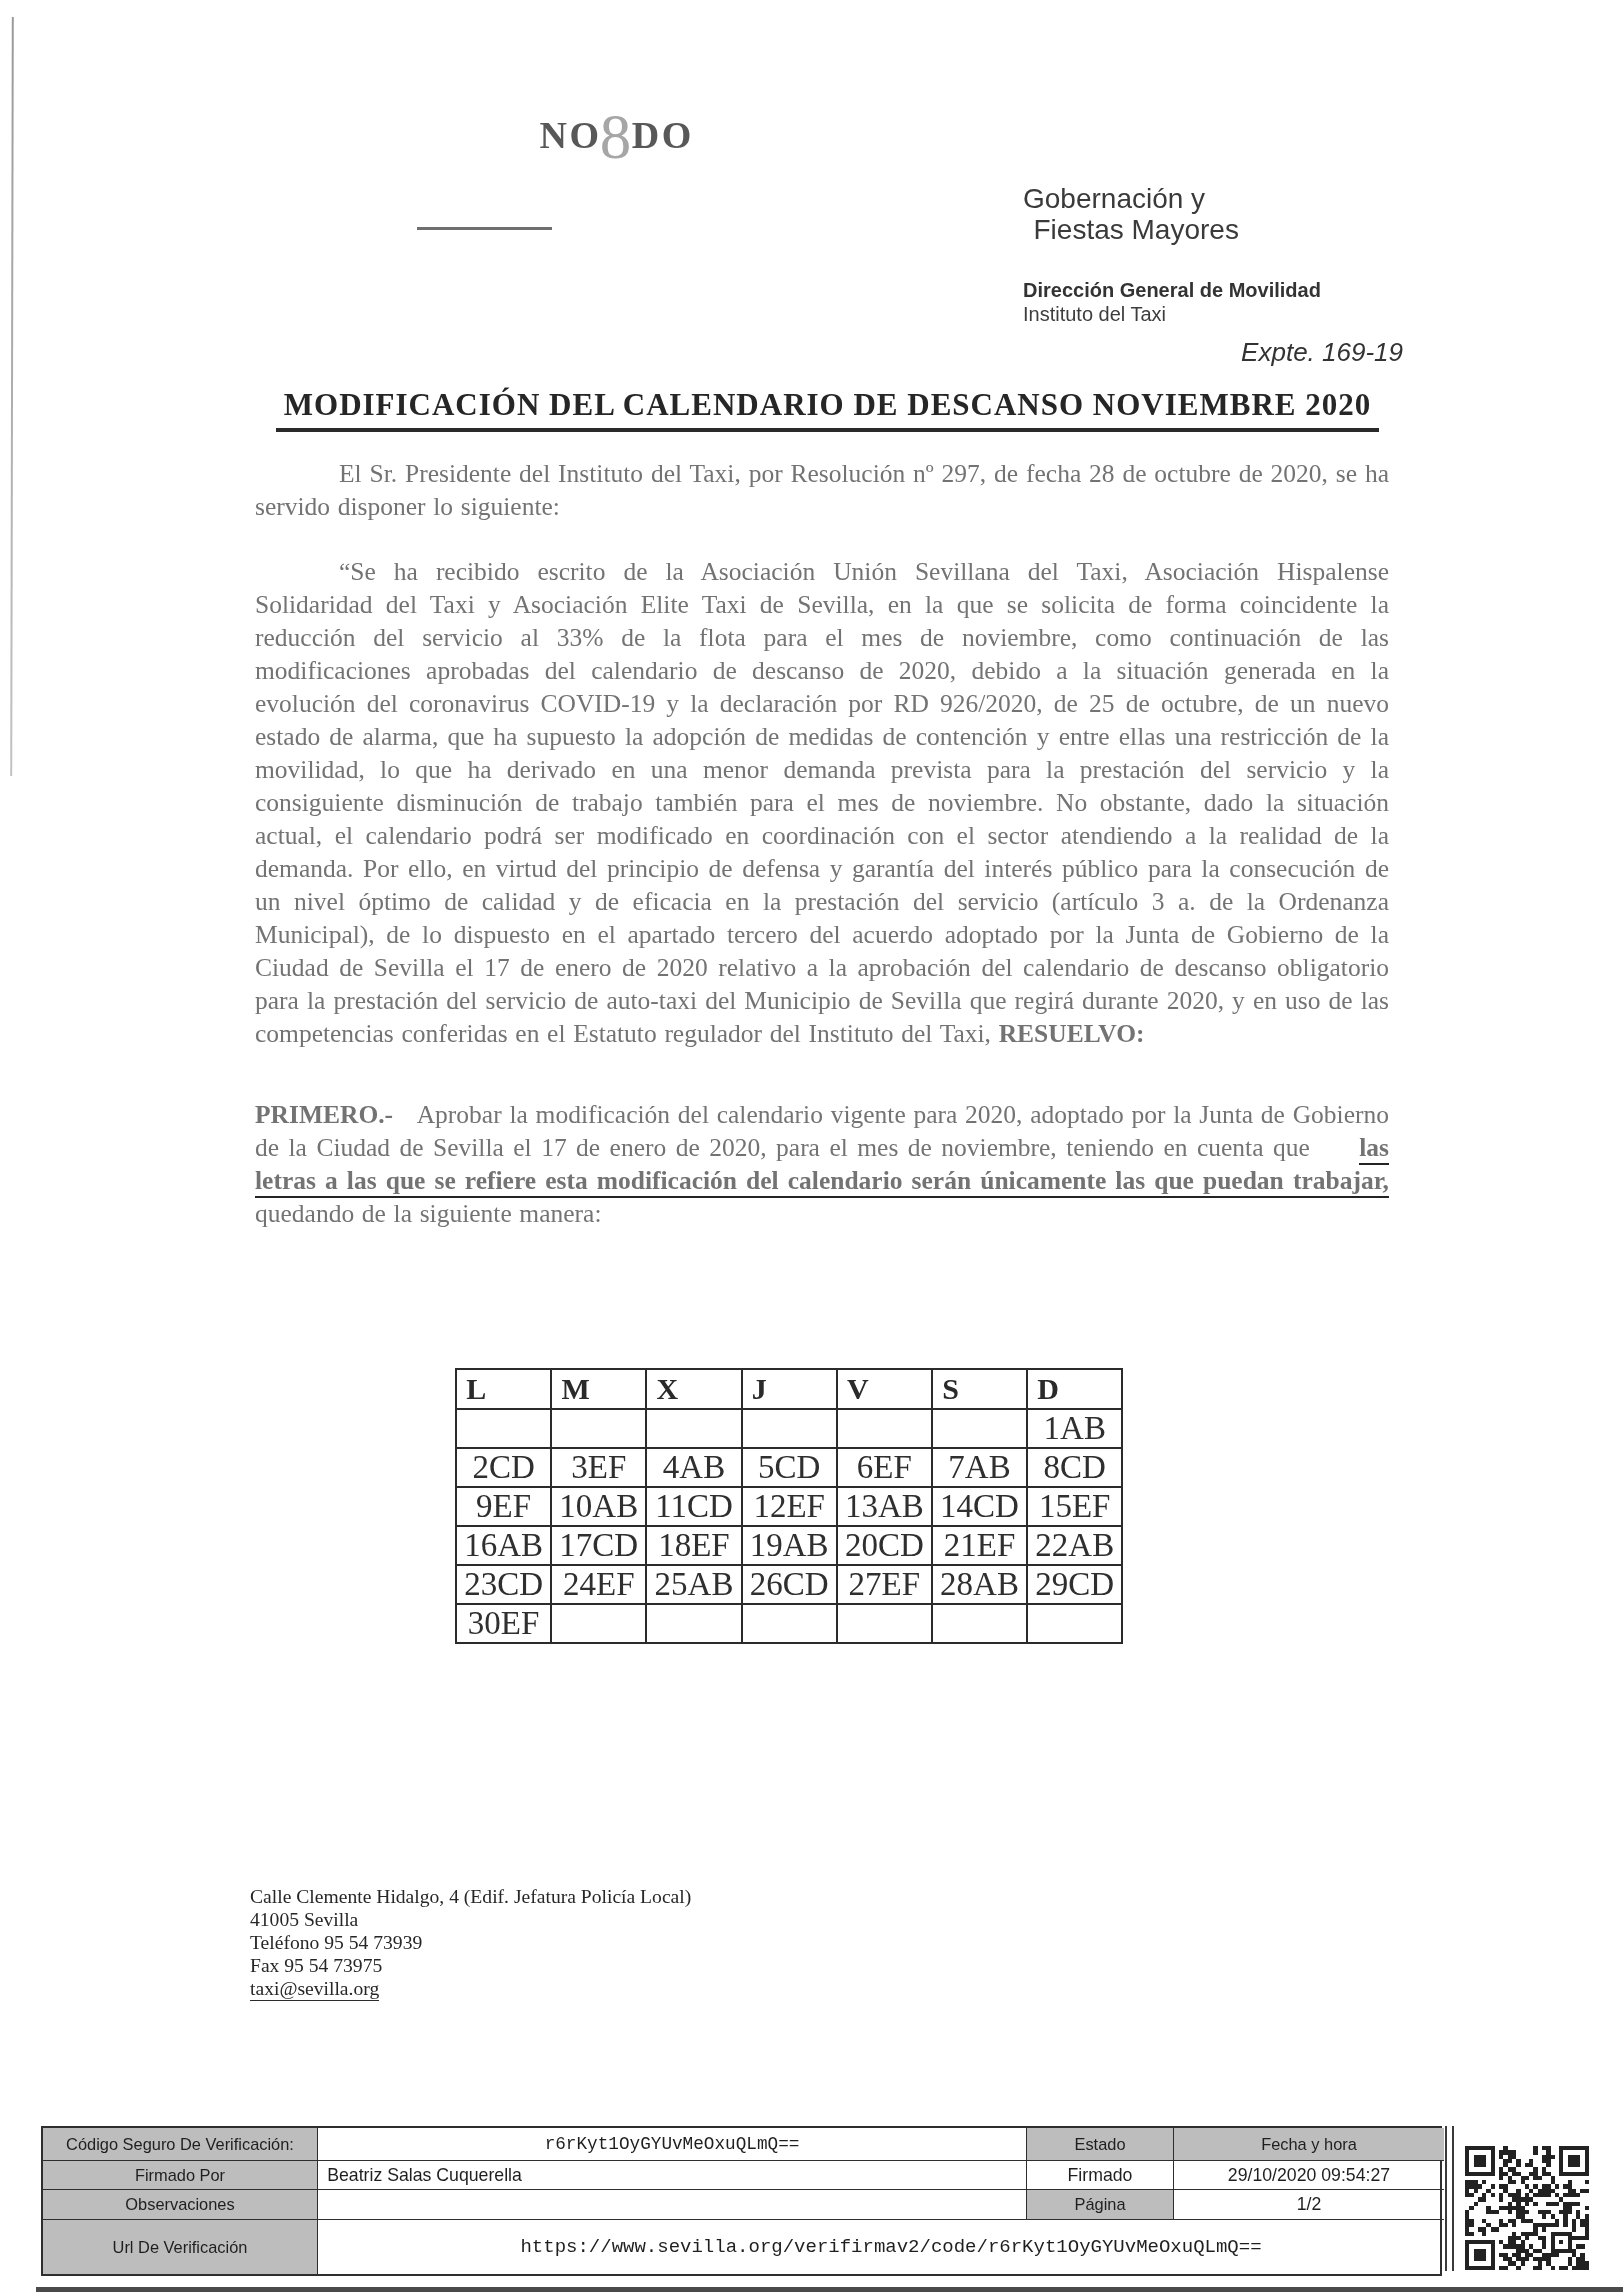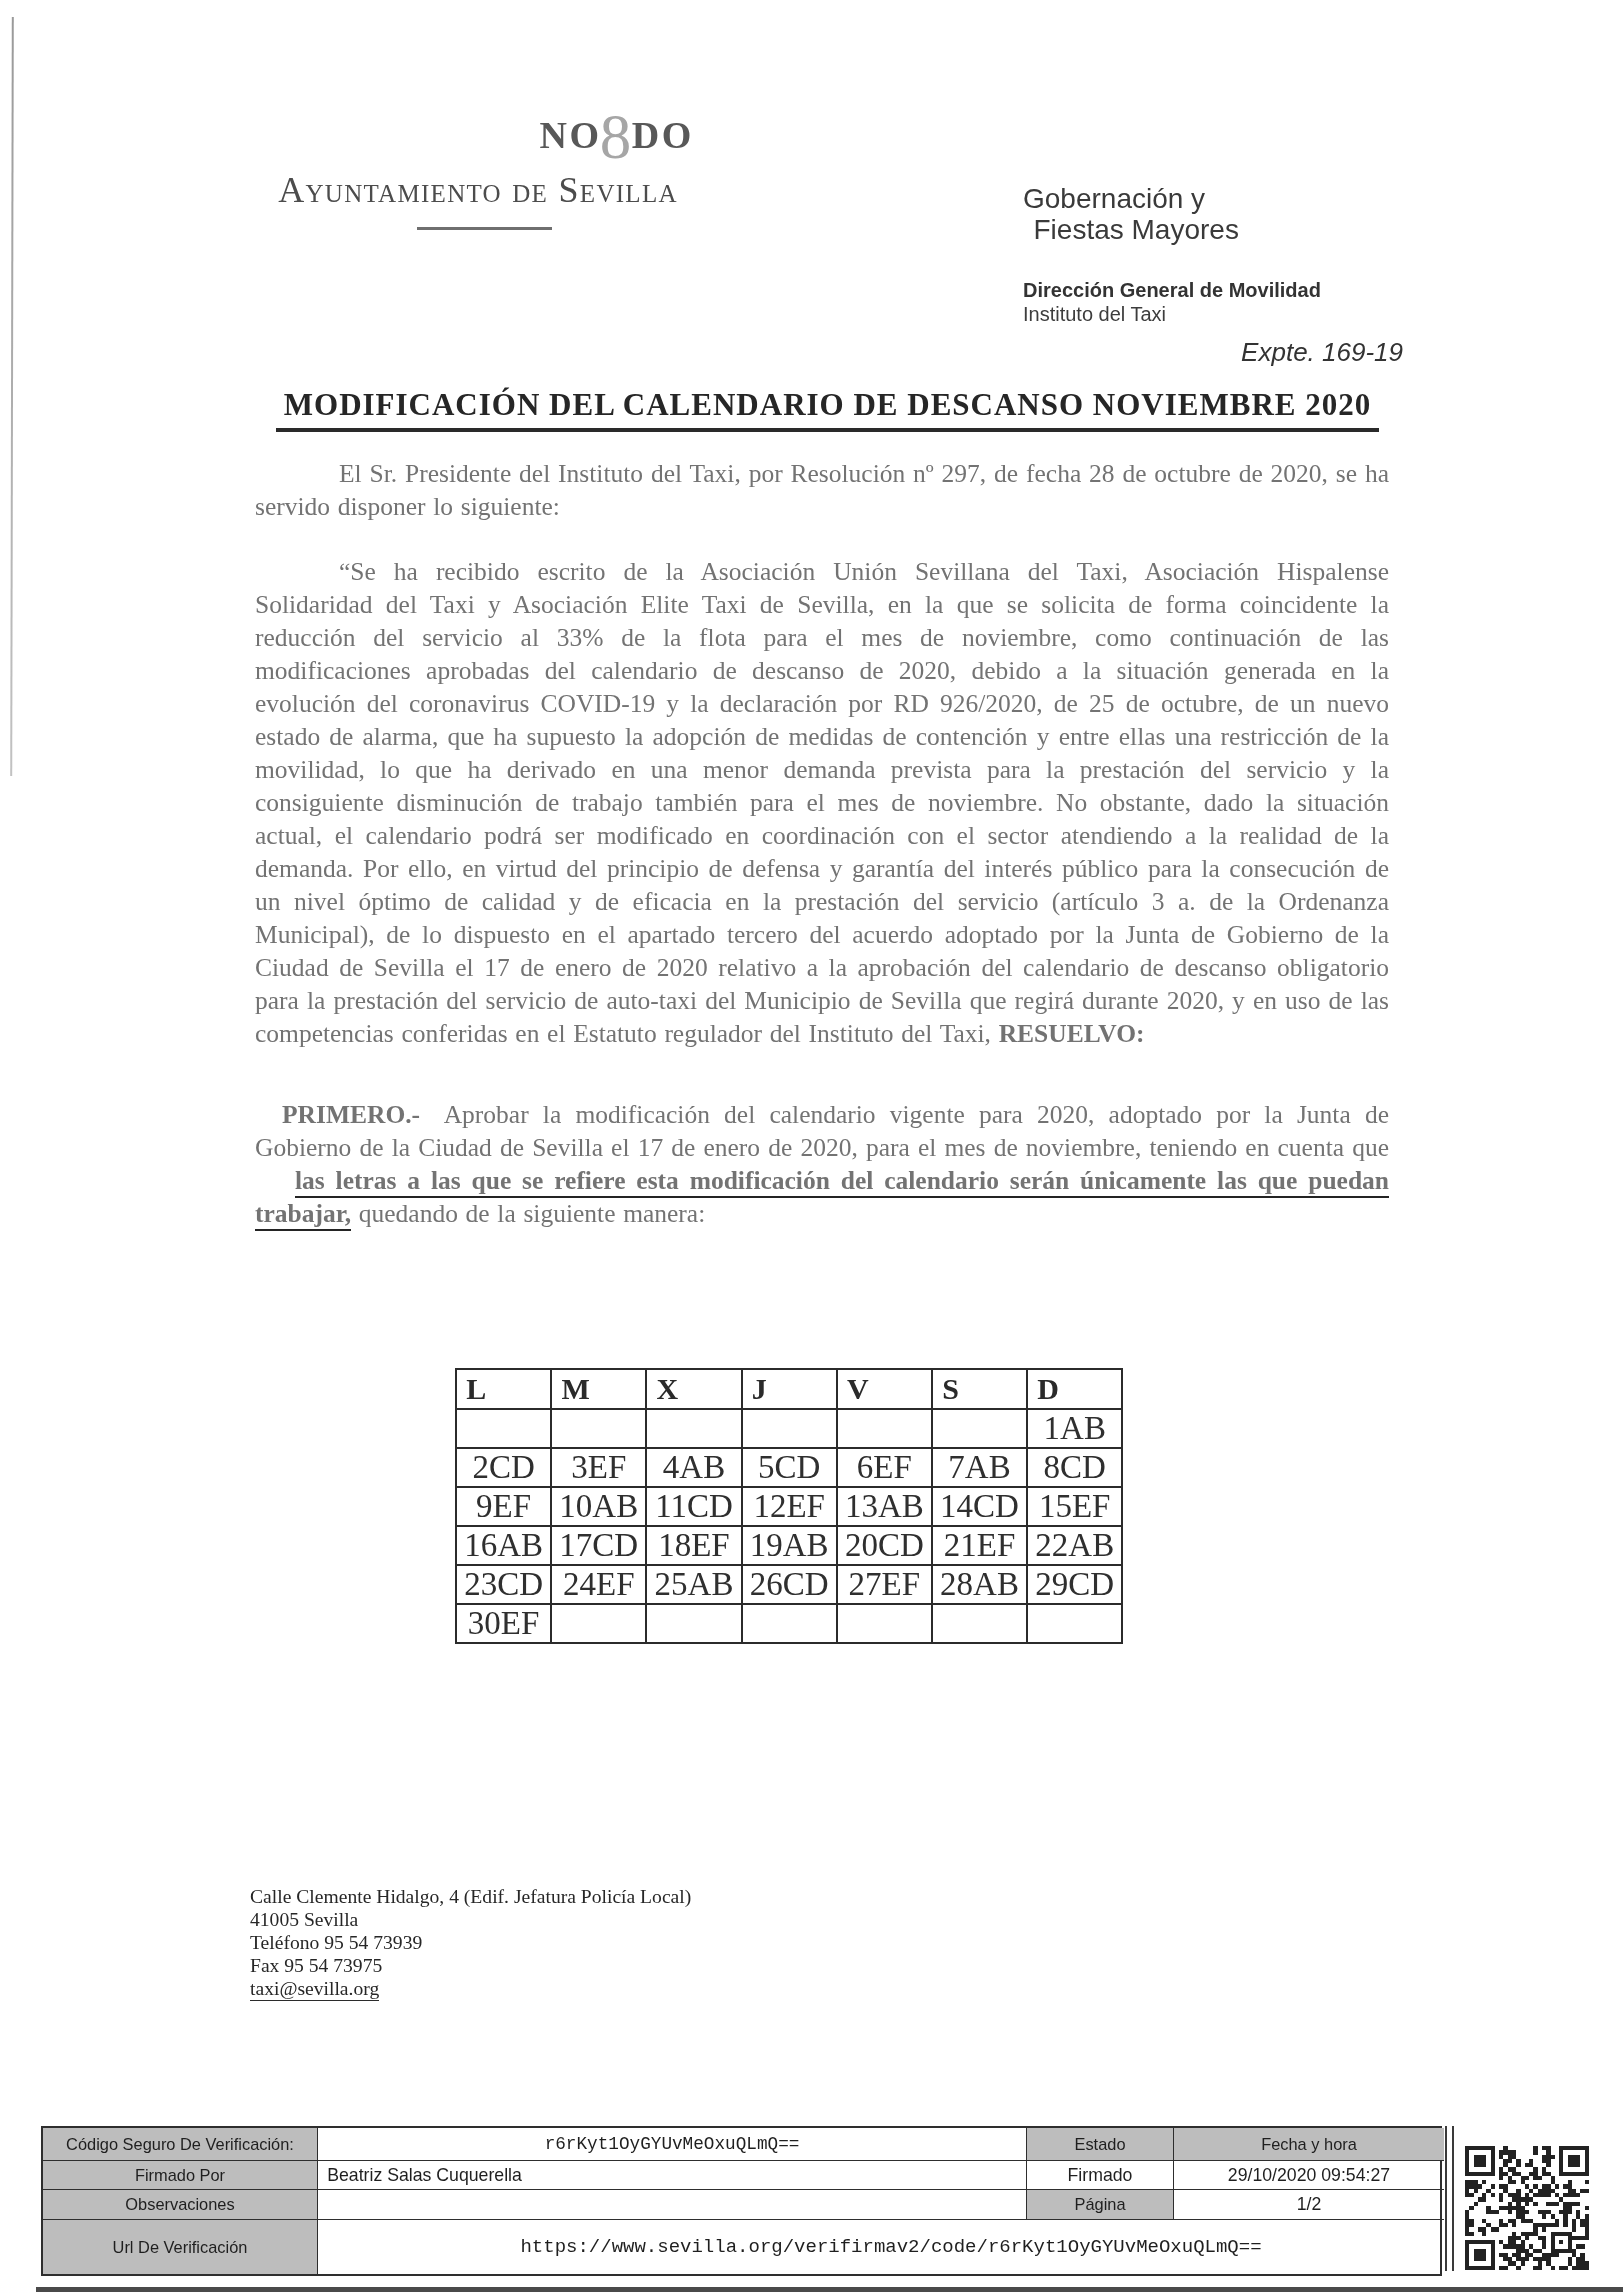--- a/index.html
+++ b/index.html
@@ -36,21 +36,21 @@
     color:#262626; border-bottom:4.6px solid #2a2a2a; padding:0 7.9px 4.6px;margin-left:32px; }
 
   
   .body-text { position:absolute; left:255px; top:457px; width:1134px;
     font-size:25.5px; line-height:33px; text-align:justify; word-spacing:1.3px; color:#737373; }
   .body-text p { margin:0 0 32px; text-indent:84px; }
   .body-text p.no-indent { text-indent:0; }
   .body-text p:nth-child(2) { margin-bottom:48px; }
   .body-text .b { font-weight:bold; }
   .body-text .u { border-bottom:2.6px solid #242424; padding-bottom:0.7px;margin-left:40px; }
-  .body-text .gap { margin-right:23.6px;margin-left:27px; }
+  .body-text .gap { margin-right:23.6px; }
 
   
   .calendar { position:absolute; left:455px; top:1368px; border-collapse:collapse; }
   .calendar th, .calendar td { border:2px solid #2b2b2b; padding:0; }
   .calendar .cal-title { width:615px; height:37px; font-size:27.5px; font-weight:bold;
     text-align:center; letter-spacing:0.7px; color:#2a2a2a; border-bottom:2.6px solid #2b2b2b; }
   .calendar .dayh { width:84px; height:38px; font-size:30px; font-weight:bold; text-align:left;
     padding-left:9.2px; color:#2a2a2a; vertical-align:middle; border-bottom:2.6px solid #2b2b2b; }
   .calendar td { width:84px; height:37px; font-size:33px; text-align:center;
     vertical-align:middle; color:#2f2f2f; }
@@ -80,21 +80,20 @@
 </style>
 </head>
 <body>
 
 <div class="page">
 
   <div class="scan-line-left"></div>
   <div class="bottom-strip"></div>
 
   <div class="nosdo"><span>NO</span><span class="madeja">8</span><span>DO</span></div>
-  <div class="org-name">Ayuntamiento de Sevilla</div>
   <div class="logo-rule"></div>
 
   <div class="dept">
     <div class="dept-l1">Gobernación y</div>
     <div class="dept-l2">Fiestas Mayores</div>
     <div class="direction">Dirección General de Movilidad</div>
     <div class="institute">Instituto del Taxi</div>
     <div class="expte">Expte. 169-19</div>
   </div>
 

